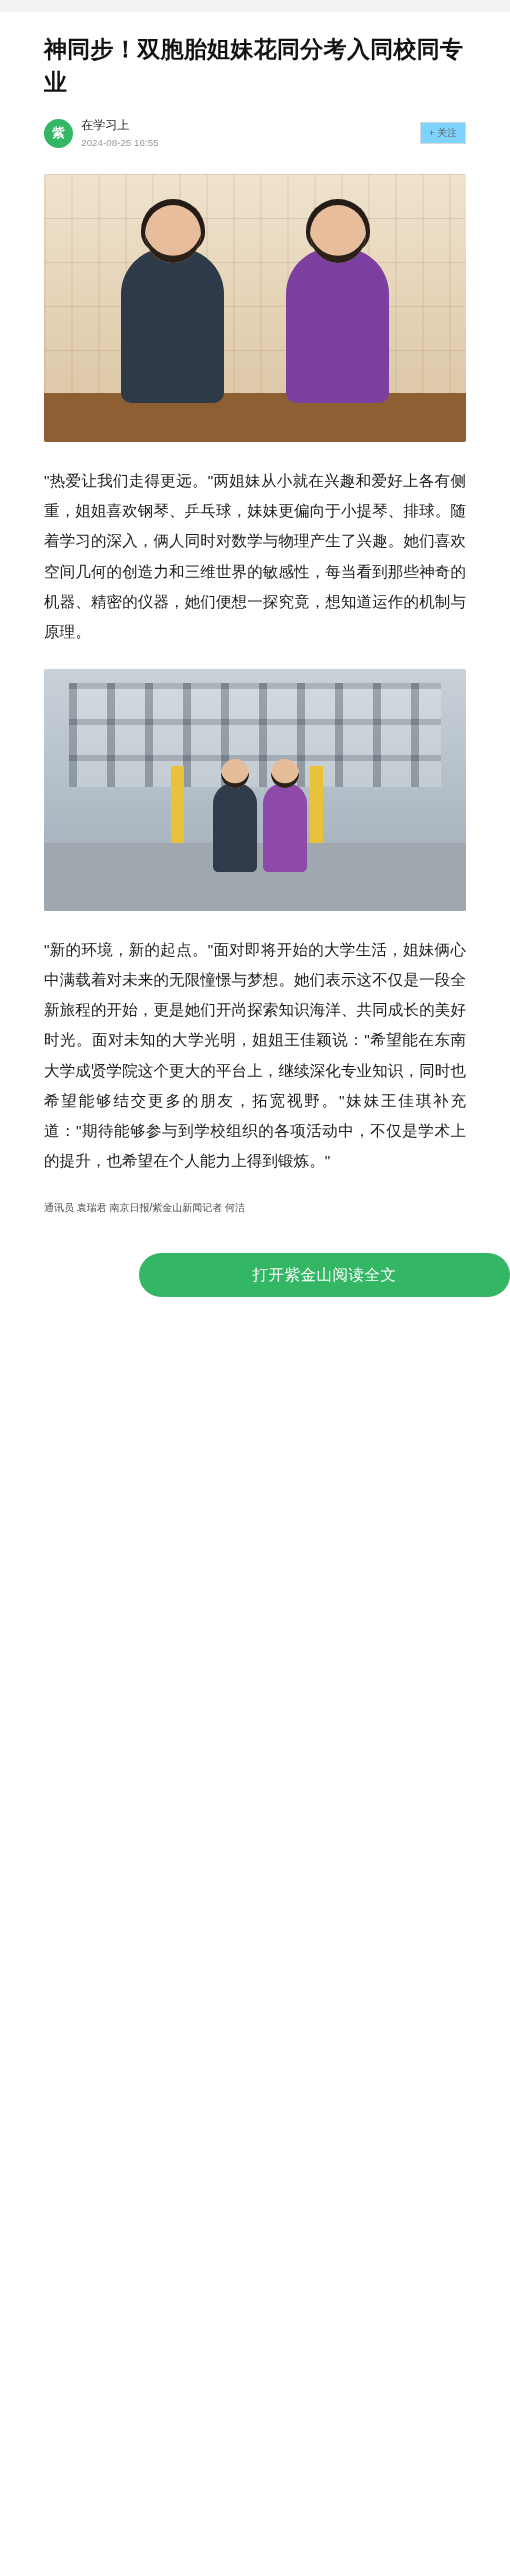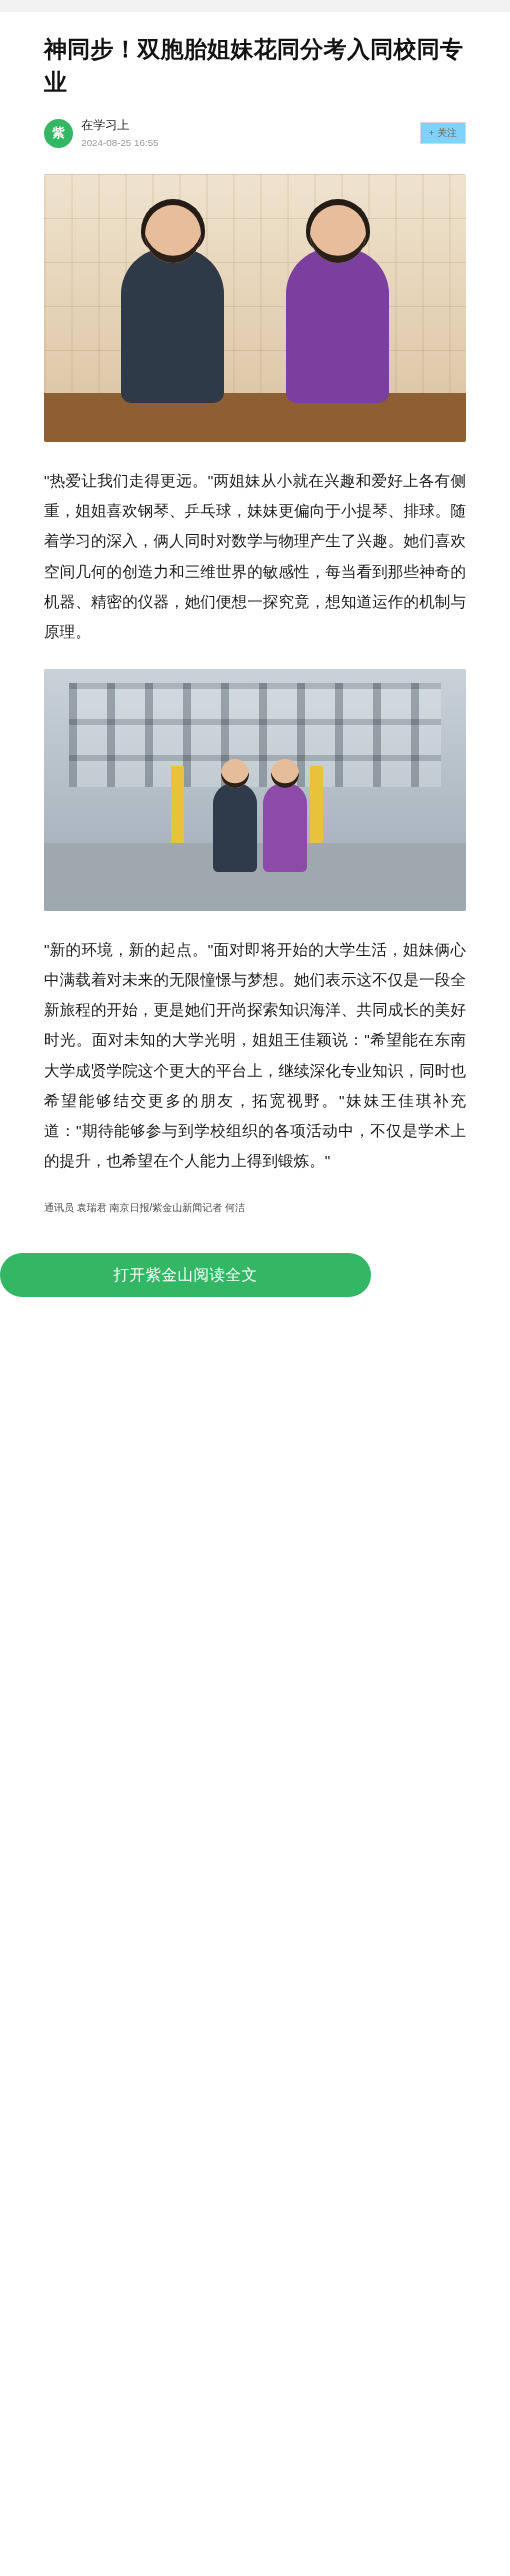--- a/index.html
+++ b/index.html
@@ -196,21 +196,21 @@
   .credit {
     font-size: 10px;
     line-height: 1.9;
     color: #4a4a4a;
     margin: 5.2px 0 31px 0;
   }
   
   .footer-btn-wrap {
     width: 100%;
     display: flex;
-    justify-content: flex-start;
+    justify-content: flex-end;
     padding: 5.2px 0 15.5px 0;
   }
   .full-text-btn {
     width: 371px;
     height: 44px;
     border-radius: 22px;
     background: #34b764;
     color: #ffffff;
     font-size: 15.5px;
     display: flex;

